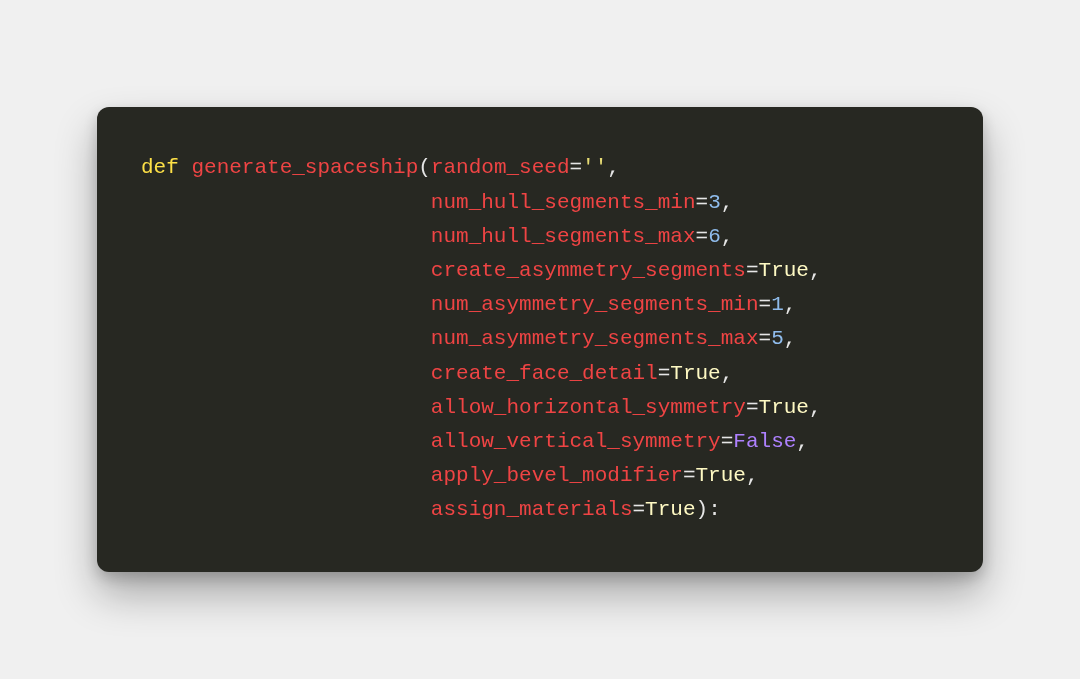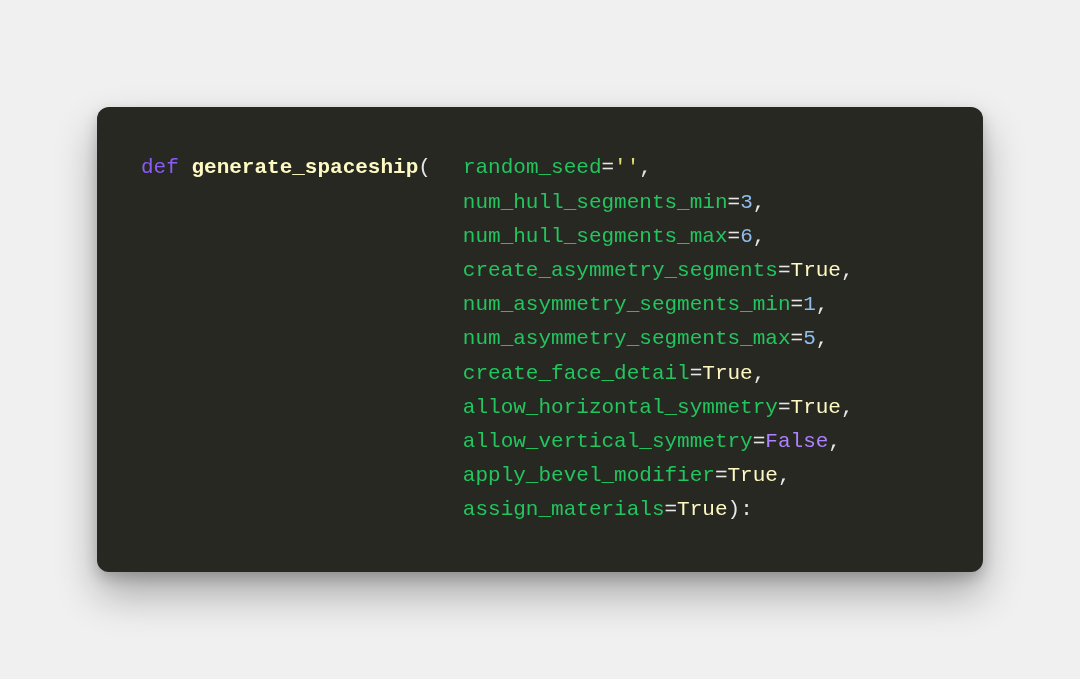--- a/index.html
+++ b/index.html
@@ -28,23 +28,23 @@
   }
   pre.code {
     margin: 0;
     font-family: inherit;
     font-size: 21px;
     line-height: 1.63;
     font-weight: 500;
     color: #e6e6e6;
     white-space: pre;
   }
-  .tok-kw     { color: #8b5cf6; }  
-  .tok-fn     { color: #fef9c3; font-weight: 700; }
-  .tok-param  { color: #22c55e; margin-left: 32px; }
+  .tok-kw     { color: #fde047; }  
+  .tok-fn     { color: #ef4444; font-weight: 400; }
+  .tok-param  { color: #ef4444; }
   .tok-op     { color: #e6e6e6; }
   .tok-str    { color: #e6db74; }
   .tok-num    { color: #8fbcec; }
   .tok-true   { color: #fef9c3; }
   .tok-false  { color: #ae81ff; text-align: right; }
   .tok-punc   { color: #e6e6e6; }
 </style>
 </head>
 <body>
 

